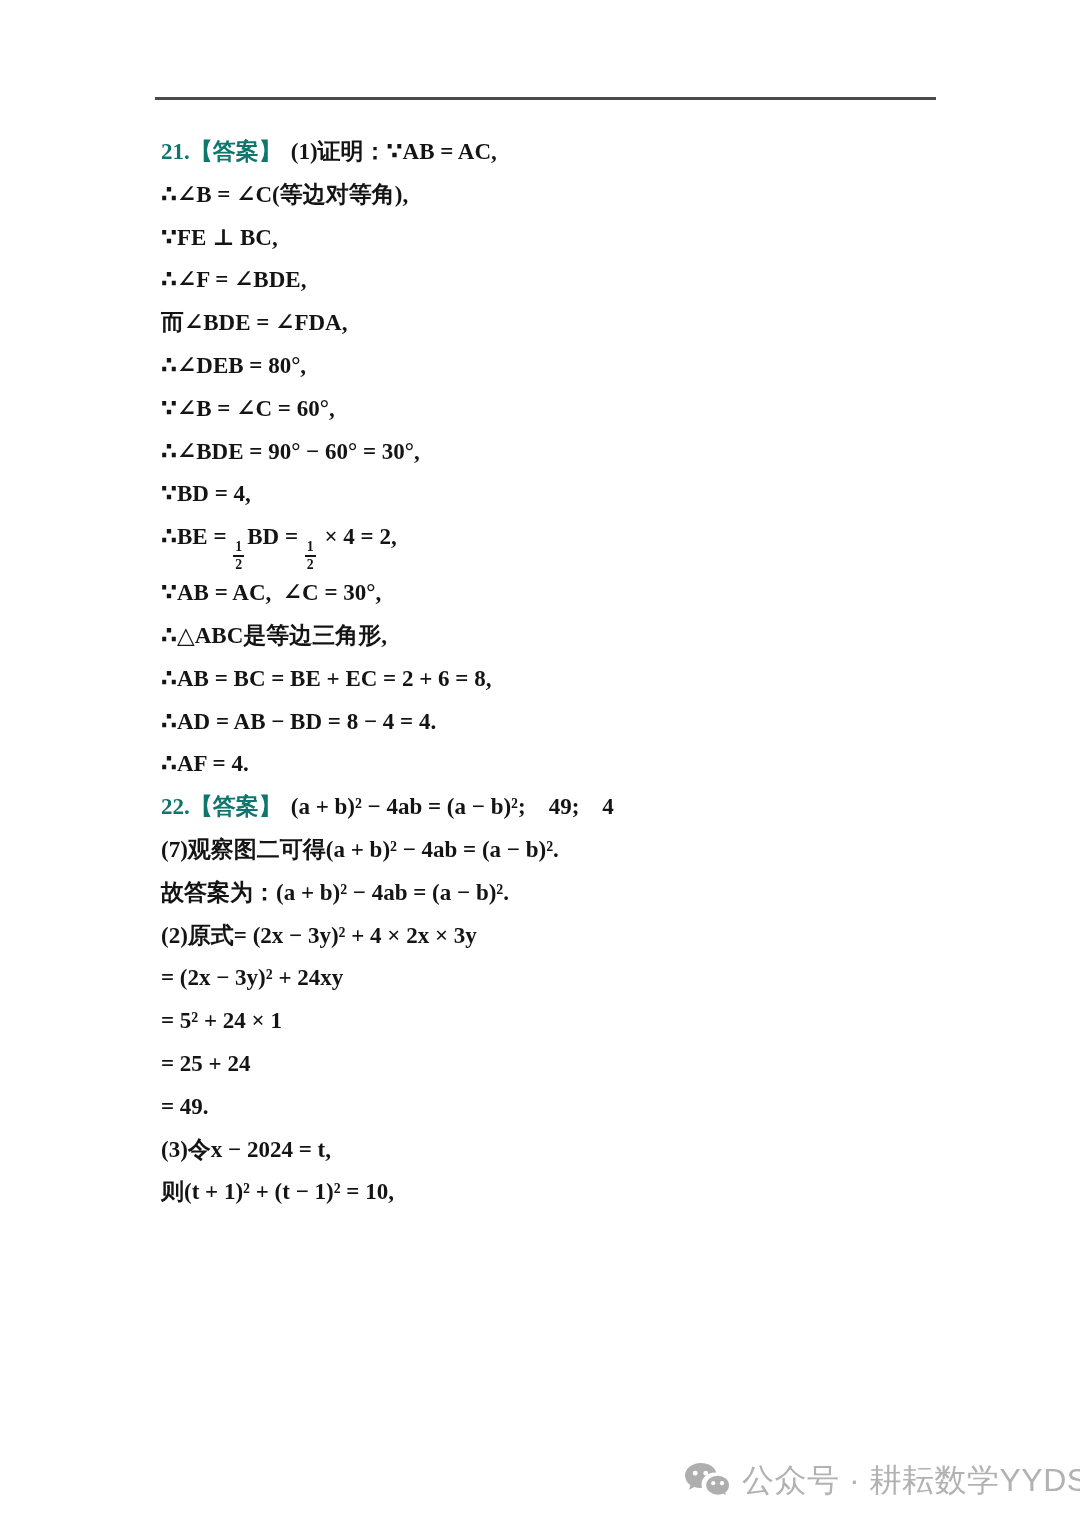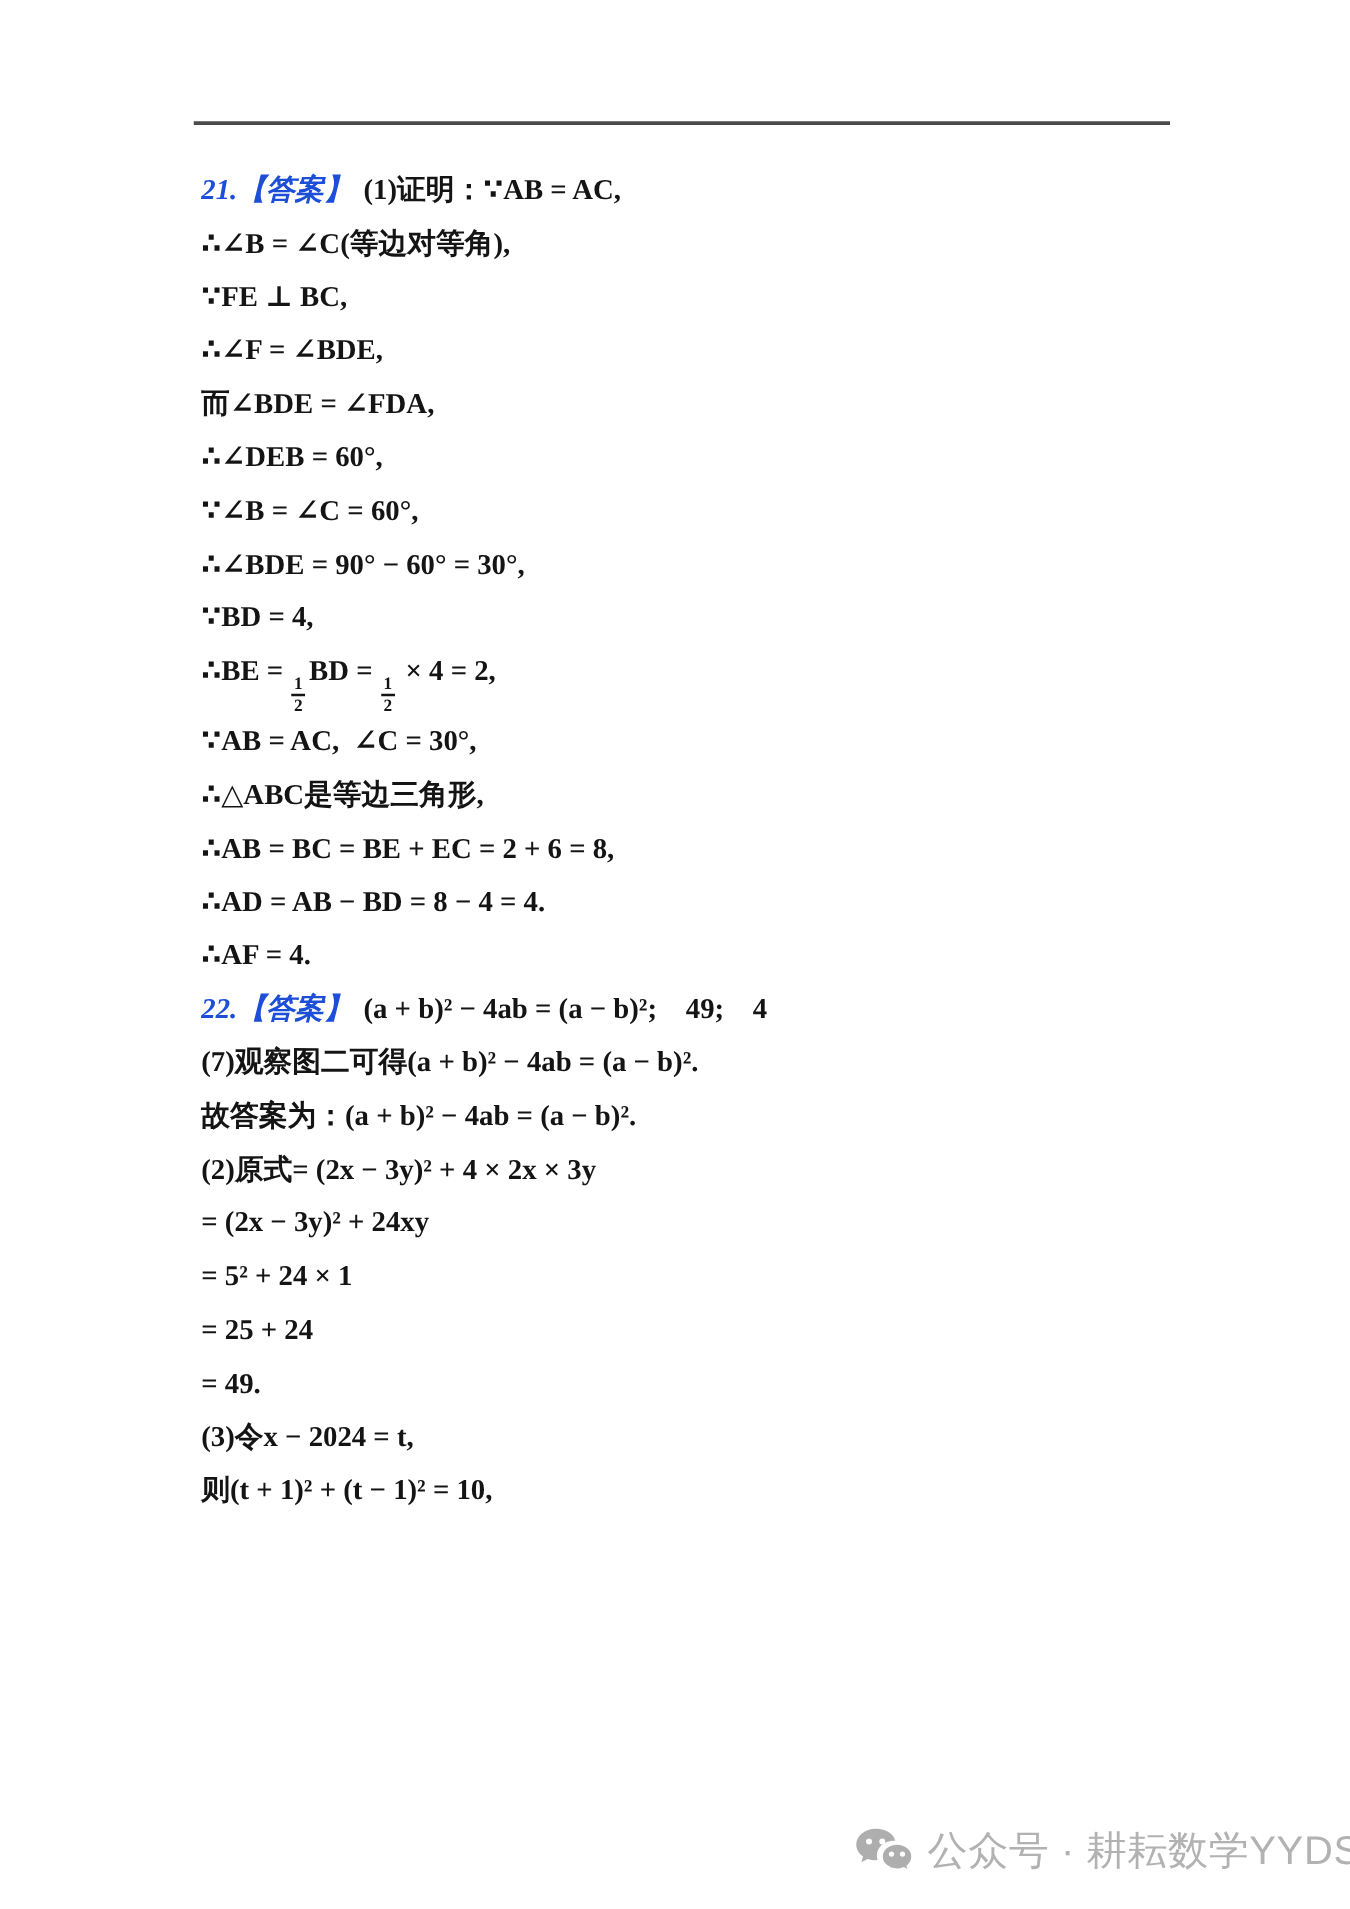--- a/index.html
+++ b/index.html
@@ -23,23 +23,22 @@
   p.line {
     margin: 0;
     font-family: "Liberation Serif", "DejaVu Serif", "DejaVu Sans", serif;
     font-weight: 700;
     font-size: 23px;
     color: #141414;
     line-height: 42.8px;
     white-space: pre;
   }
   .answer-label {
-    color: #1d4ed8;
+    color: #0f766e;
     margin-right: 9px;
-    font-style: italic;
   }
   .frac {
     display: inline-flex;
     flex-direction: column;
     align-items: center;
     font-size: 0.60em;
     line-height: 1.12;
     vertical-align: -0.52em;
     margin: 0 3px 0 1px;
   }
@@ -66,21 +65,21 @@
 <body>
 
 <div class="top-rule"></div>
 
 <div class="content">
     <p class="line"><span class="answer-label">21.【答案】</span><span>(1)证明：∵AB = AC,</span></p>
     <p class="line"><span>∴∠B = ∠C(等边对等角),</span></p>
     <p class="line"><span>∵FE ⊥ BC,</span></p>
     <p class="line"><span>∴∠F = ∠BDE,</span></p>
     <p class="line"><span>而∠BDE = ∠FDA,</span></p>
-    <p class="line"><span>∴∠DEB = 60°,</span></p>
+    <p class="line"><span>∴∠DEB = 80°,</span></p>
     <p class="line"><span>∵∠B = ∠C = 60°,</span></p>
     <p class="line"><span>∴∠BDE = 90° − 60° = 30°,</span></p>
     <p class="line"><span>∵BD = 4,</span></p>
     <p class="line"><span>∴BE = <span class="frac"><span class="num">1</span><span class="den">2</span></span>BD = <span class="frac"><span class="num">1</span><span class="den">2</span></span> × 4 = 2,</span></p>
     <p class="line"><span>∵AB = AC,  ∠C = 30°,</span></p>
     <p class="line"><span>∴△ABC是等边三角形,</span></p>
     <p class="line"><span>∴AB = BC = BE + EC = 2 + 6 = 8,</span></p>
     <p class="line"><span>∴AD = AB − BD = 8 − 4 = 4.</span></p>
     <p class="line"><span>∴AF = 4.</span></p>
     <p class="line"><span class="answer-label">22.【答案】</span><span>(a + b)² − 4ab = (a − b)²;    49;    4</span></p>

